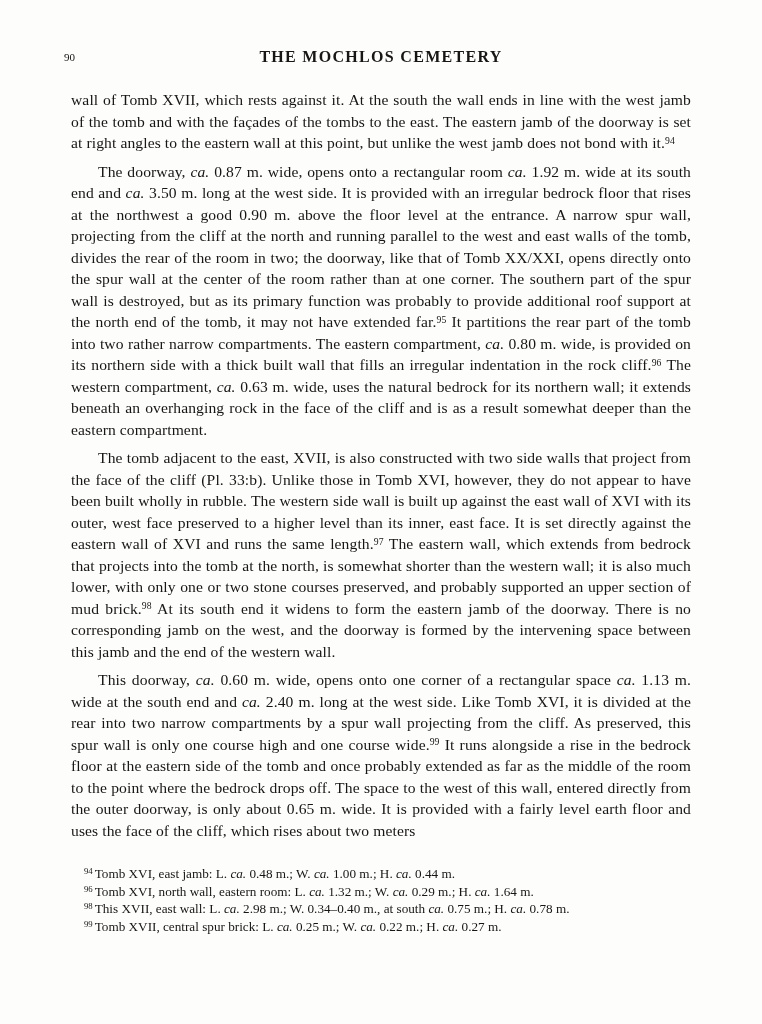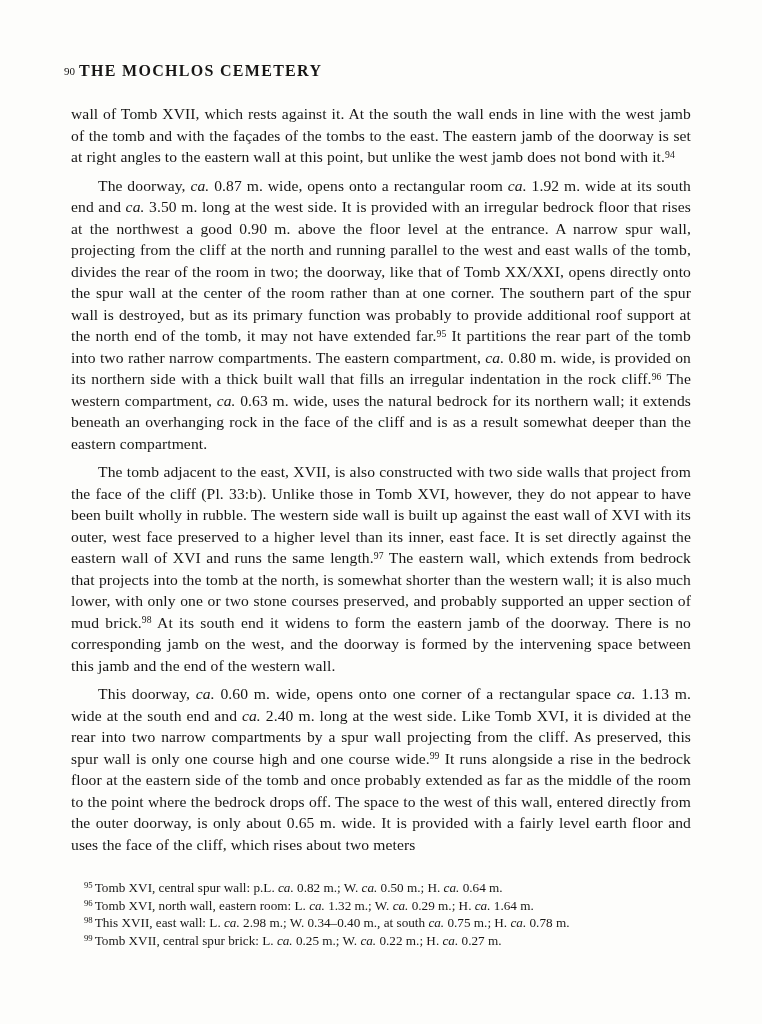--- a/index.html
+++ b/index.html
@@ -23,22 +23,22 @@
     height:20px;
     margin-bottom:22px;
   }
   .page-number{
     position:absolute;
     left:0;top:0;
     font-size:11px;
     line-height:20px;
   }
   .running-title{
-    margin:15px;
-    text-align:left;
+    margin:1px;
+    text-align:center;
     font-size:16px;
     line-height:20px;
     font-weight:600;
     letter-spacing:1.3px;
   }
   .body-text p{
     margin:7px;
     font-size:15.6px;
     line-height:21.5px;
     text-align:justify;
@@ -82,18 +82,18 @@
   </header>
 
   <main class="body-text">
       <p class=""><span>wall of Tomb XVII, which rests against it. At the south the wall ends in line with the west jamb of the tomb and with the façades of the tombs to the east. The eastern jamb of the doorway is set at right angles to the eastern wall at this point, but unlike the west jamb does not bond with it.</span><sup class="fn-ref">94</sup></p>
       <p class="indent"><span>The doorway, </span><i>ca.</i><span> 0.87 m. wide, opens onto a rectangular room </span><i>ca.</i><span> 1.92 m. wide at its south end and </span><i>ca.</i><span> 3.50 m. long at the west side. It is provided with an irregular bedrock floor that rises at the northwest a good 0.90 m. above the floor level at the entrance. A narrow spur wall, projecting from the cliff at the north and running parallel to the west and east walls of the tomb, divides the rear of the room in two; the doorway, like that of Tomb XX/XXI, opens directly onto the spur wall at the center of the room rather than at one corner. The southern part of the spur wall is destroyed, but as its primary function was probably to provide additional roof support at the north end of the tomb, it may not have extended far.</span><sup class="fn-ref">95</sup><span> It partitions the rear part of the tomb into two rather narrow compartments. The eastern compartment, </span><i>ca.</i><span> 0.80 m. wide, is provided on its northern side with a thick built wall that fills an irregular indentation in the rock cliff.</span><sup class="fn-ref">96</sup><span> The western compartment, </span><i>ca.</i><span> 0.63 m. wide, uses the natural bedrock for its northern wall; it extends beneath an overhanging rock in the face of the cliff and is as a result somewhat deeper than the eastern compartment.</span></p>
       <p class="indent"><span>The tomb adjacent to the east, XVII, is also constructed with two side walls that project from the face of the cliff (Pl. 33:b). Unlike those in Tomb XVI, however, they do not appear to have been built wholly in rubble. The western side wall is built up against the east wall of XVI with its outer, west face preserved to a higher level than its inner, east face. It is set directly against the eastern wall of XVI and runs the same length.</span><sup class="fn-ref">97</sup><span> The eastern wall, which extends from bedrock that projects into the tomb at the north, is somewhat shorter than the western wall; it is also much lower, with only one or two stone courses preserved, and probably supported an upper section of mud brick.</span><sup class="fn-ref">98</sup><span> At its south end it widens to form the eastern jamb of the doorway. There is no corresponding jamb on the west, and the doorway is formed by the intervening space between this jamb and the end of the western wall.</span></p>
       <p class="indent"><span>This doorway, </span><i>ca.</i><span> 0.60 m. wide, opens onto one corner of a rectangular space </span><i>ca.</i><span> 1.13 m. wide at the south end and </span><i>ca.</i><span> 2.40 m. long at the west side. Like Tomb XVI, it is divided at the rear into two narrow compartments by a spur wall projecting from the cliff. As preserved, this spur wall is only one course high and one course wide.</span><sup class="fn-ref">99</sup><span> It runs alongside a rise in the bedrock floor at the eastern side of the tomb and once probably extended as far as the middle of the room to the point where the bedrock drops off. The space to the west of this wall, entered directly from the outer doorway, is only about 0.65 m. wide. It is provided with a fairly level earth floor and uses the face of the cliff, which rises about two meters</span></p>
     </main>
 
   <section class="footnotes">
-      <p class="footnote"><sup class="fn-num">95</sup><span>Tomb XVI, central spur wall: p.L. </span><i>ca.</i><span> 0.82 m.; W. </span><i>ca.</i><span> 0.50 m.; H. </span><i>ca.</i><span> 0.64 m.</span></p>
+      <p class="footnote"><sup class="fn-num">94</sup><span>Tomb XVI, east jamb: L. </span><i>ca.</i><span> 0.48 m.; W. </span><i>ca.</i><span> 1.00 m.; H. </span><i>ca.</i><span> 0.44 m.</span></p>
       <p class="footnote"><sup class="fn-num">96</sup><span>Tomb XVI, north wall, eastern room: L. </span><i>ca.</i><span> 1.32 m.; W. </span><i>ca.</i><span> 0.29 m.; H. </span><i>ca.</i><span> 1.64 m.</span></p>
       <p class="footnote"><sup class="fn-num">98</sup><span>This XVII, east wall: L. </span><i>ca.</i><span> 2.98 m.; W. 0.34–0.40 m., at south </span><i>ca.</i><span> 0.75 m.; H. </span><i>ca.</i><span> 0.78 m.</span></p>
       <p class="footnote"><sup class="fn-num">99</sup><span>Tomb XVII, central spur brick: L. </span><i>ca.</i><span> 0.25 m.; W. </span><i>ca.</i><span> 0.22 m.; H. </span><i>ca.</i><span> 0.27 m.</span></p>
     </section>
 </div>
 
 </body></html>

